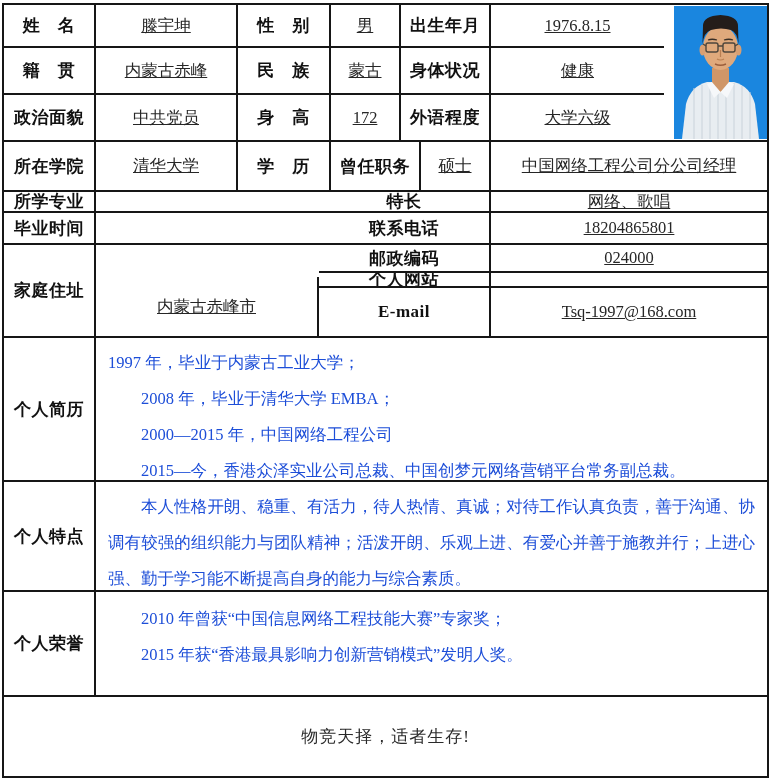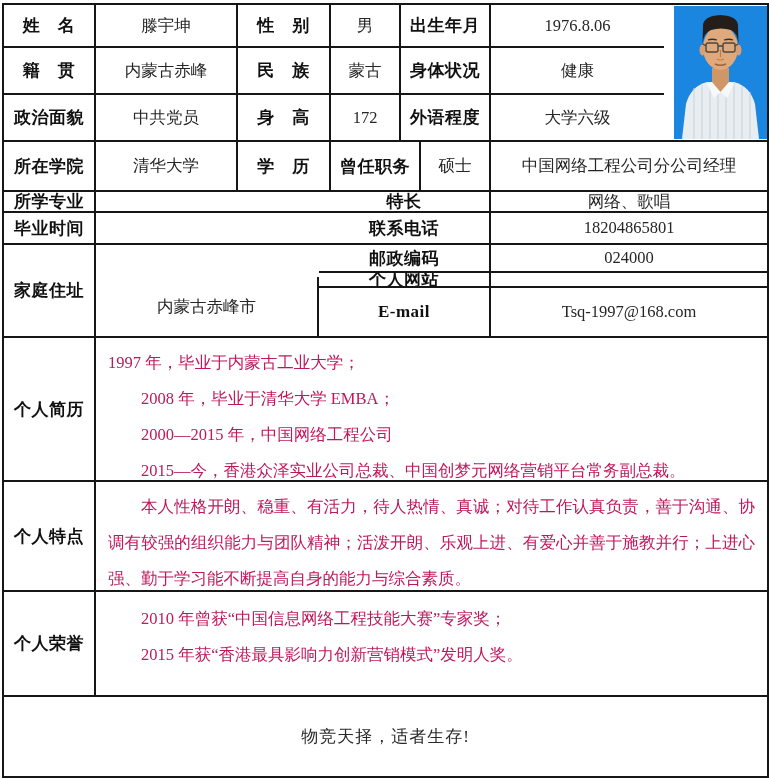--- a/index.html
+++ b/index.html
@@ -21,38 +21,38 @@
   .stack { display: flex; flex-direction: column; }
   .trow { display: flex; border-bottom: 2px solid #161616; flex: 0 0 auto; }
   .trow.nb { border-bottom: none; flex: 1 1 auto; }
   .cell {
     border-right: 2px solid #161616;
     display: flex; align-items: center; justify-content: center;
     overflow: hidden; text-align: center;
   }
   .cell.end { border-right: none; }
   .lbl { font-weight: bold; font-size: 17px; letter-spacing: 0.5px; color: #111; }
-  .val { font-size: 16.5px; color: #262626; }
+  .val { font-size: 16.5px; color: #262626; text-decoration: underline; }
   .w-l1 { flex: 0 0 92px; text-align: center; }  
   .w-v1 { flex: 0 0 142px; } 
   .w-l2 { flex: 0 0 93px; }  
   .w-v2 { flex: 0 0 70px; }  
   .w-l3 { flex: 0 0 90px; }  
   .w-v3 { flex: 0 0 173px; } 
   .w-fill { flex: 1 1 auto; }
   .w-b { flex: 0 0 223px; margin-top: 32px; }  
   .w-c { flex: 0 0 172px; }  
   .photo-cell {
     flex: 1 1 auto; display: flex;
     align-items: flex-start; justify-content: flex-end;
     padding-top: 1px;
   }
   .bigcell-content {
     flex: 1 1 auto; padding: 7px 12px 0 12px;
-    font-size: 16.5px; line-height: 36px; color: #be185d;
+    font-size: 16.5px; line-height: 36px; color: #1d4ed8;
     text-align: left;
   }
   .indent-line { text-indent: 2em; }
   .para { text-indent: 2em; text-align: justify; }
   .honors-content { padding-top: 9px; }
   .motto-cell {
     flex: 1 1 auto; display: flex; align-items: center; justify-content: center;
     font-size: 17px; color: #2a2a2a; letter-spacing: 1px; text-align: center;
   }
 </style>
@@ -62,21 +62,21 @@
 <div class="table">
 
   <div class="block" style="height:137px">
     <div class="stack" style="flex:0 0 660px">
       <div class="trow" style="height:43px">
         <div class="cell lbl w-l1">姓　名</div>
         <div class="cell val w-v1">滕宇坤</div>
         <div class="cell lbl w-l2">性　别</div>
         <div class="cell val w-v2">男</div>
         <div class="cell lbl w-l3">出生年月</div>
-        <div class="cell val w-v3 end">1976.8.06</div>
+        <div class="cell val w-v3 end">1976.8.15</div>
       </div>
       <div class="trow" style="height:47px">
         <div class="cell lbl w-l1">籍　贯</div>
         <div class="cell val w-v1">内蒙古赤峰</div>
         <div class="cell lbl w-l2">民　族</div>
         <div class="cell val w-v2">蒙古</div>
         <div class="cell lbl w-l3">身体状况</div>
         <div class="cell val w-v3 end">健康</div>
       </div>
       <div class="trow nb">

